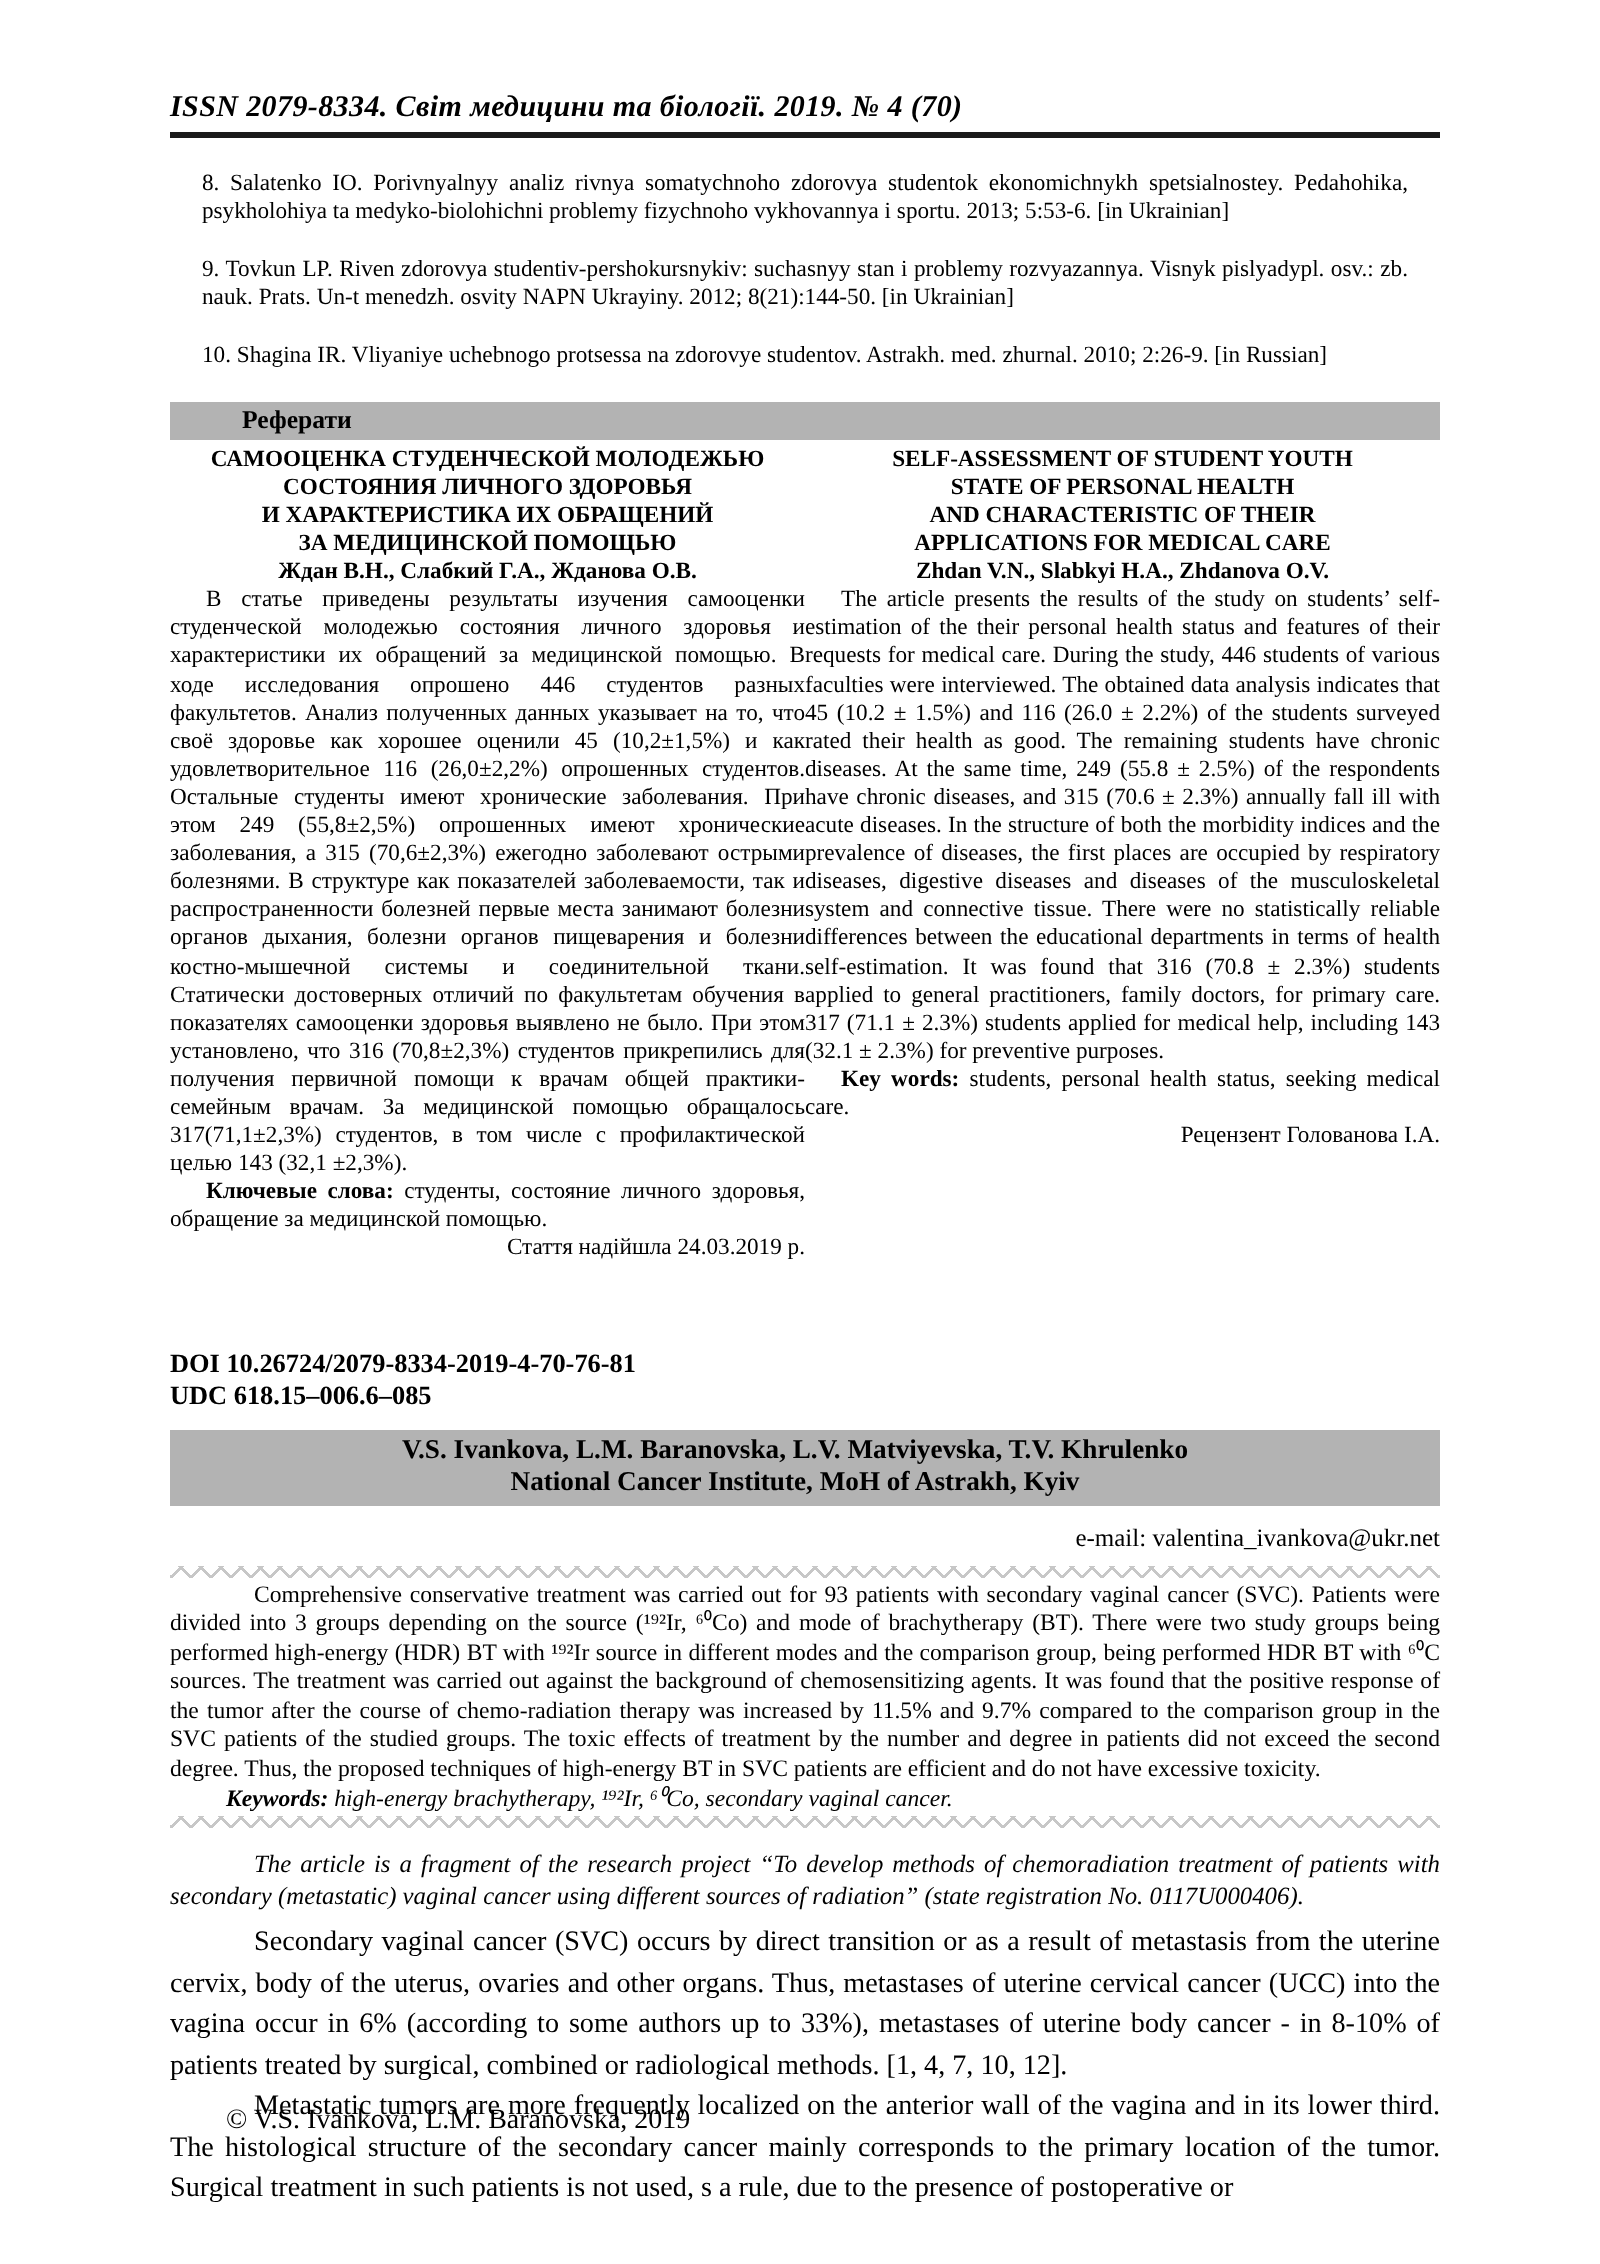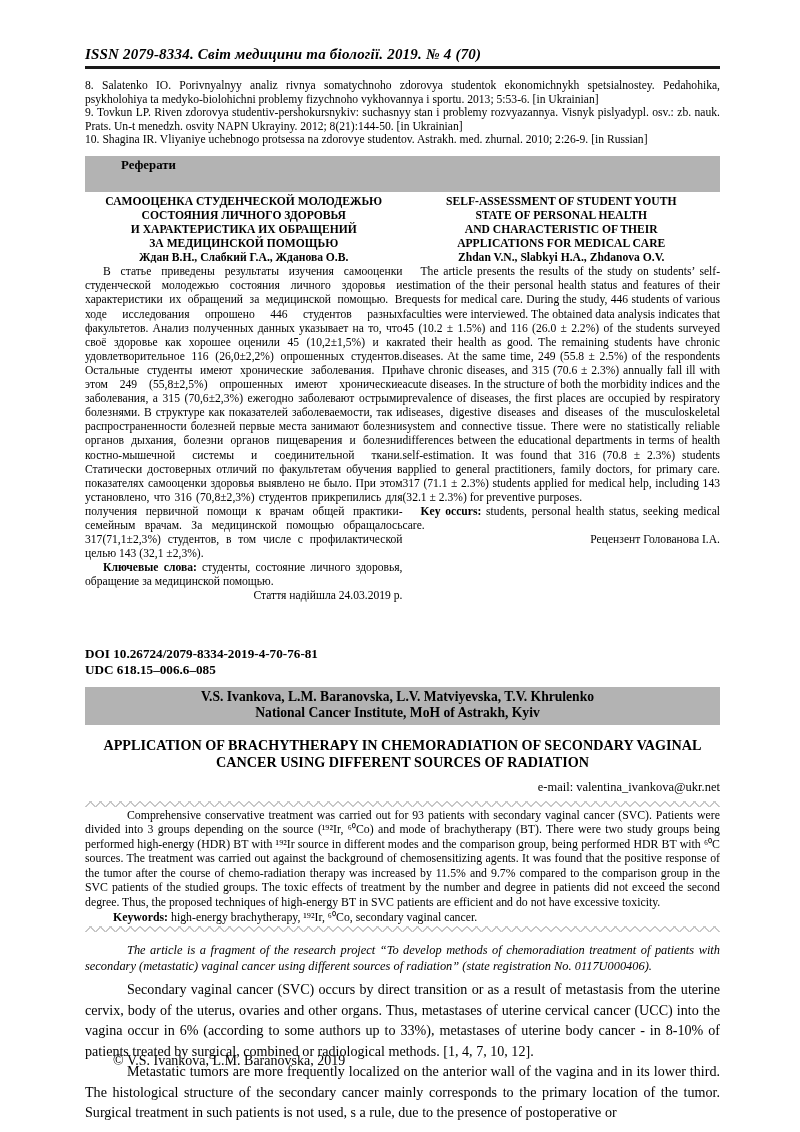--- a/index.html
+++ b/index.html
@@ -14,25 +14,25 @@
 
   
   .journal-header {
     font-size: 15px; font-weight: bold; font-style: italic;
     letter-spacing: 0.2px; padding-bottom: 3px;
   }
   .header-rule { height: 3px; border-top: 2.5px solid #1a1a1a; border-bottom: 1px solid #1a1a1a; }
 
   
   .refs { margin-top: 10px; font-size: 11.6px; line-height: 1.17; text-align: justify; }
-  .refs p { margin: 0; }
+  .refs p { margin: 16px; }
 
   
   .section-bar {
-    margin-top: 9px; background: #b3b3b3; height: 36px; line-height: 19px;
+    margin-top: 9px; background: #b3b3b3; height: 19px; line-height: 19px;
     font-weight: bold; font-size: 12.8px; padding-left: 36px;
   }
 
   
   .columns { display: flex; margin-top: 3px; }
   .col { flex: 1; font-size: 11.6px; line-height: 14.1px; }
   .col-title { font-weight: bold; text-align: center; white-space: pre-line; }
   .col-authors { font-weight: bold; text-align: center; }
   .col-body { text-align: justify; text-indent: 18px; }
   .col-keywords { text-align: justify; text-indent: 18px; }
@@ -60,21 +60,21 @@
   .zigzag {
     height: 6px; margin-top: 6px;
     background-image:
       repeating-linear-gradient(45deg,  #c7c7c7 0 1.4px, transparent 1.4px 7px),
       repeating-linear-gradient(-45deg, #c7c7c7 0 1.4px, transparent 1.4px 7px);
   }
   .zigzag.bottom { margin-top: 2px; }
 
   .abstract-block { margin-top: 1px; font-size: 11.8px; line-height: 14.55px; }
   .abstract-body { text-align: justify; text-indent: 42px; }
-  .abstract-keywords { text-align: justify; text-indent: 28px; }
+  .abstract-keywords { text-align: justify; text-indent: 28px; font-style: italic; }
   .abstract-keywords .kw-label { font-weight: bold; }
 
   .fragment-note {
     margin-top: 11px; font-style: italic; font-size: 12.4px;
     line-height: 15.5px; text-align: justify; text-indent: 42px;
   }
 
   .main-body { margin-top: 5px; font-size: 14.1px; line-height: 20.5px; text-align: justify; }
   .main-body p { text-indent: 42px; }
 
@@ -112,37 +112,36 @@
       <div class="col-right-line">Стаття надійшла 24.03.2019 р.</div>
     </div>
     <div class="col">
       <div class="col-title">SELF-ASSESSMENT OF STUDENT YOUTH
 STATE OF PERSONAL HEALTH
 AND CHARACTERISTIC OF THEIR
 APPLICATIONS FOR MEDICAL CARE</div>
       <div class="col-authors">Zhdan V.N., Slabkyi H.A., Zhdanova O.V.</div>
       <div class="col-body">The article presents the results of the study on students’ self-estimation of the their personal health status and features of their requests for medical care. During the study, 446 students of various faculties were interviewed. The obtained data analysis indicates that 45 (10.2 ± 1.5%) and 116 (26.0 ± 2.2%) of the students surveyed rated their health as good. The remaining students have chronic diseases. At the same time, 249 (55.8 ± 2.5%) of the respondents have chronic diseases, and 315 (70.6 ± 2.3%) annually fall ill with acute diseases. In the structure of both the morbidity indices and the prevalence of diseases, the first places are occupied by respiratory diseases, digestive diseases and diseases of the musculoskeletal system and connective tissue. There were no statistically reliable differences between the educational departments in terms of health self-estimation. It was found that 316 (70.8 ± 2.3%) students applied to general practitioners, family doctors, for primary care. 317 (71.1 ± 2.3%) students applied for medical help, including 143 (32.1 ± 2.3%) for preventive purposes.</div>
       <div class="col-keywords">
-        <span class="kw-label">Key occurs:</span><span> students, personal health status, seeking medical care.</span>
+        <span class="kw-label">Key words:</span><span> students, personal health status, seeking medical care.</span>
       </div>
       <div class="col-right-line">Рецензент Голованова І.А.</div>
     </div>
   </div>
 
   <div class="doi-block">
     <div>DOI 10.26724/2079-8334-2019-4-70-76-81</div>
     <div>UDC 618.15–006.6–085</div>
   </div>
 
   <div class="authors-bar">
     <div>V.S. Ivankova, L.M. Baranovska, L.V. Matviyevska, T.V. Khrulenko</div>
     <div>National Cancer Institute, MoH of Astrakh, Kyiv</div>
   </div>
 
-  <div class="article-title">APPLICATION OF BRACHYTHERAPY IN CHEMORADIATION OF SECONDARY VAGINAL CANCER USING DIFFERENT SOURCES OF RADIATION</div>
 
   <div class="email-line">e-mail: valentina_ivankova@ukr.net</div>
 
   <div class="zigzag"></div>
 
   <div class="abstract-block">
     <div class="abstract-body">Comprehensive conservative treatment was carried out for 93 patients with secondary vaginal cancer (SVC). Patients were divided into 3 groups depending on the source (¹⁹²Ir, ⁶⁰Co) and mode of brachytherapy (BT). There were two study groups being performed high-energy (HDR) BT with ¹⁹²Ir source in different modes and the comparison group, being performed HDR BT with ⁶⁰C sources. The treatment was carried out against the background of chemosensitizing agents. It was found that the positive response of the tumor after the course of chemo-radiation therapy was increased by 11.5% and 9.7% compared to the comparison group in the SVC patients of the studied groups. The toxic effects of treatment by the number and degree in patients did not exceed the second degree. Thus, the proposed techniques of high-energy BT in SVC patients are efficient and do not have excessive toxicity.</div>
     <div class="abstract-keywords">
       <span class="kw-label">Keywords:</span><span> high-energy brachytherapy, ¹⁹²Ir, ⁶⁰Co, secondary vaginal cancer.</span>
     </div>

